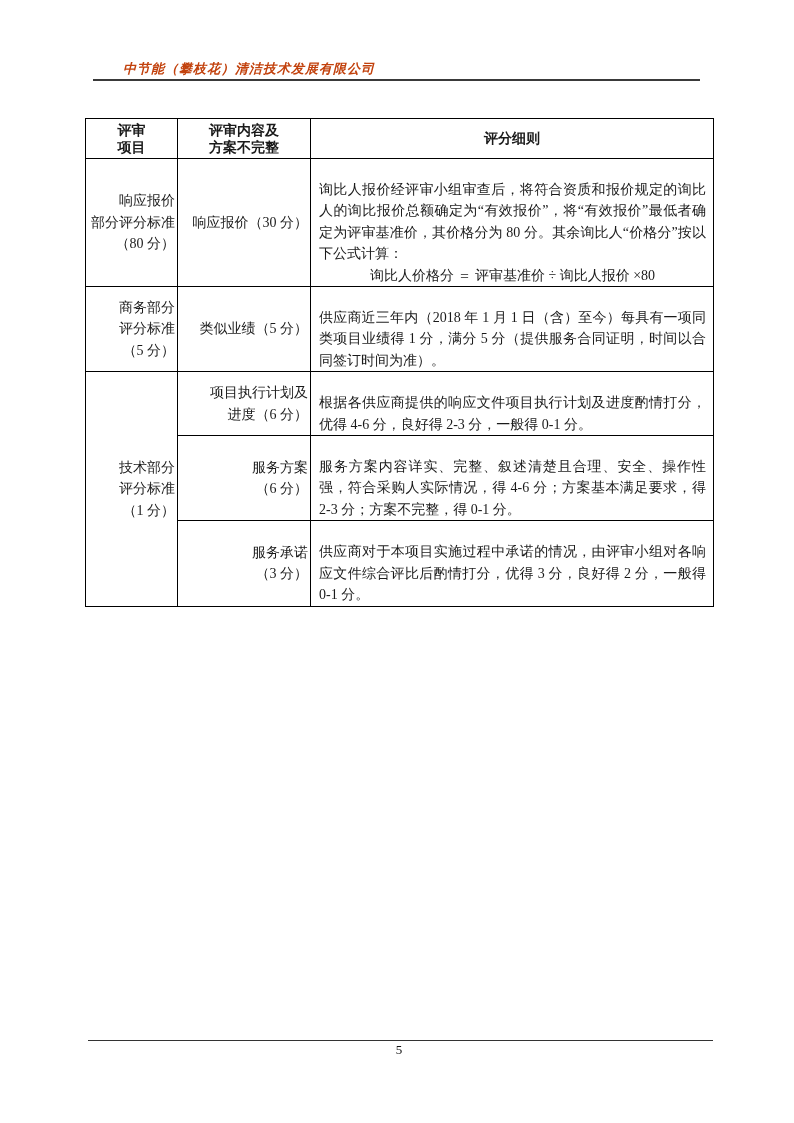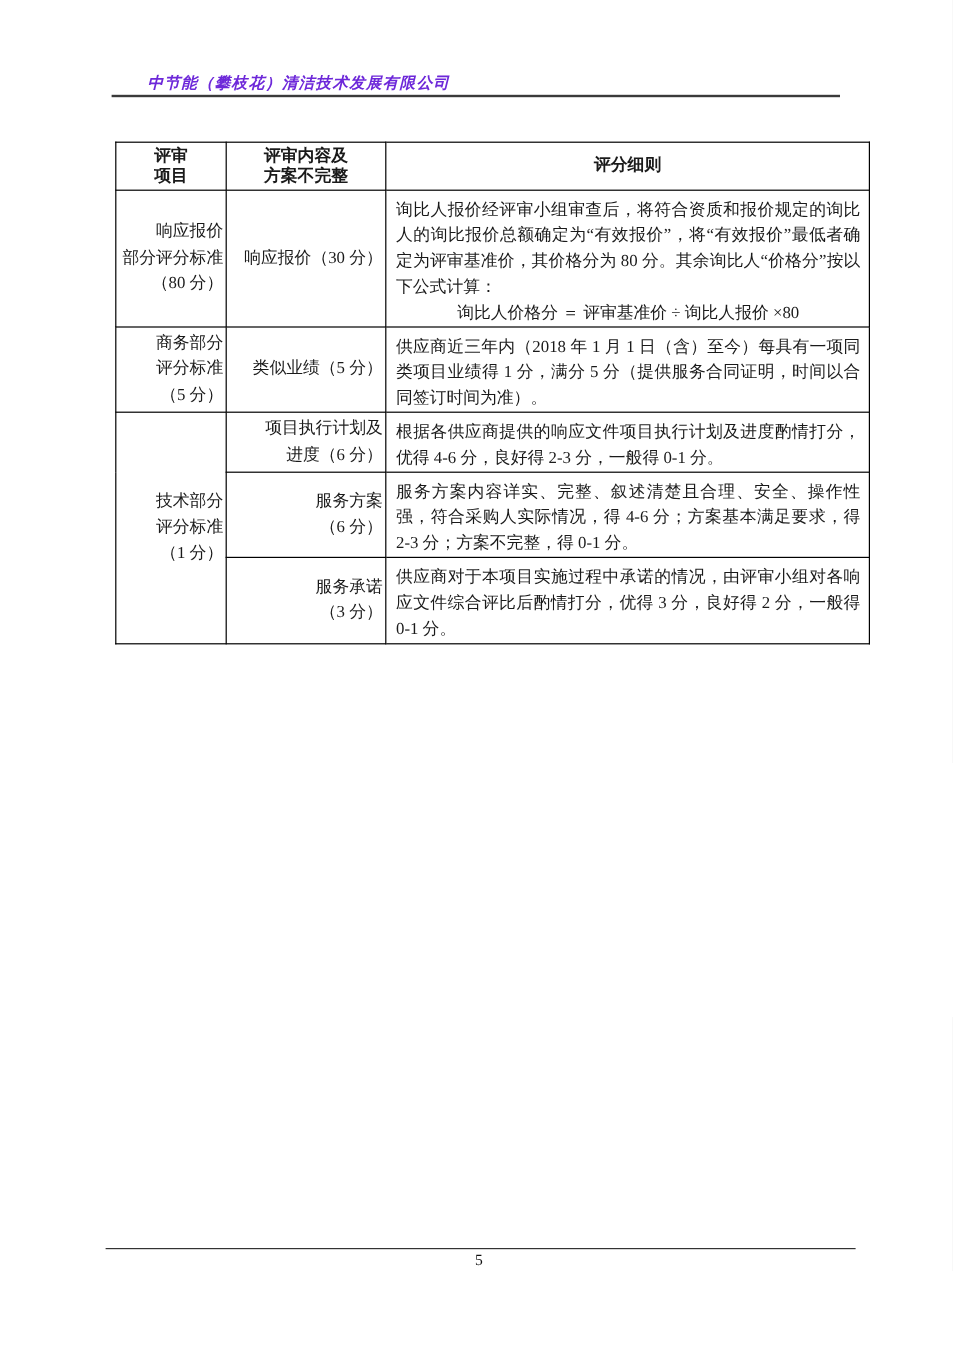--- a/index.html
+++ b/index.html
@@ -17,42 +17,41 @@
 
   
   .company-name {
     position: absolute;
     left: 123px;
     top: 60px;
     font-size: 13px;
     font-weight: bold;
     font-style: italic;
     letter-spacing: 1px;
-    color: #6d28d9;
+    color: #c2410c;
     white-space: nowrap;
   }
   .header-rule {
     position: absolute;
     left: 93px;
     top: 79px;
     width: 607px;
     height: 2px;
     background: #3a3a3a;
   }
 
   
   table.criteria {
     position: absolute;
     left: 85px;
     top: 118px;
     width: 628px;
     border-collapse: collapse;
     table-layout: fixed;
     font-size: 14px;
-    margin-left: 11px;
   }
   table.criteria col.c1 { width: 92px; }
   table.criteria col.c2 { width: 133px; }
   table.criteria col.c3 { width: 403px; }
   table.criteria th, table.criteria td {
     border: 1.5px solid #000;
     vertical-align: middle;
     overflow: hidden;
   }
   tr.row-head   { height: 40px; }
@@ -72,21 +71,21 @@
   td.cat, td.mid {
     text-align: right;
     line-height: 21.5px;
     white-space: pre-line;
     padding: 1px 2px;
   }
   td.det {
     vertical-align: top;
     text-align: justify;
     line-height: 21.4px;
-    padding: 6px 7px 0 8px;
+    padding: 20px 7px 0 8px;
   }
   td.det .para { text-align: justify; }
   td.det .formula { text-align: center; }
 
   
   .footer-rule {
     position: absolute;
     left: 88px;
     top: 1040px;
     width: 625px;

